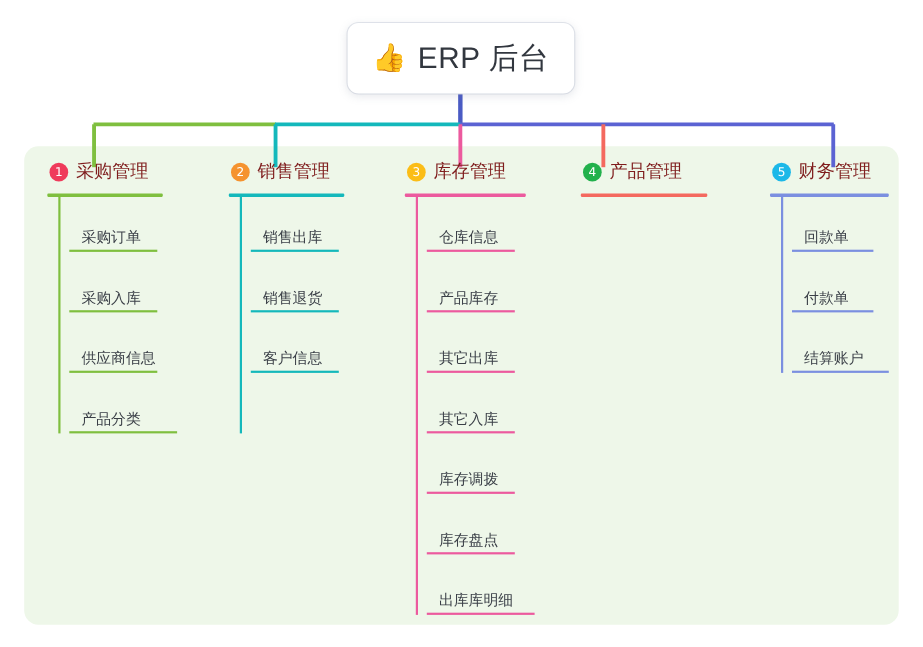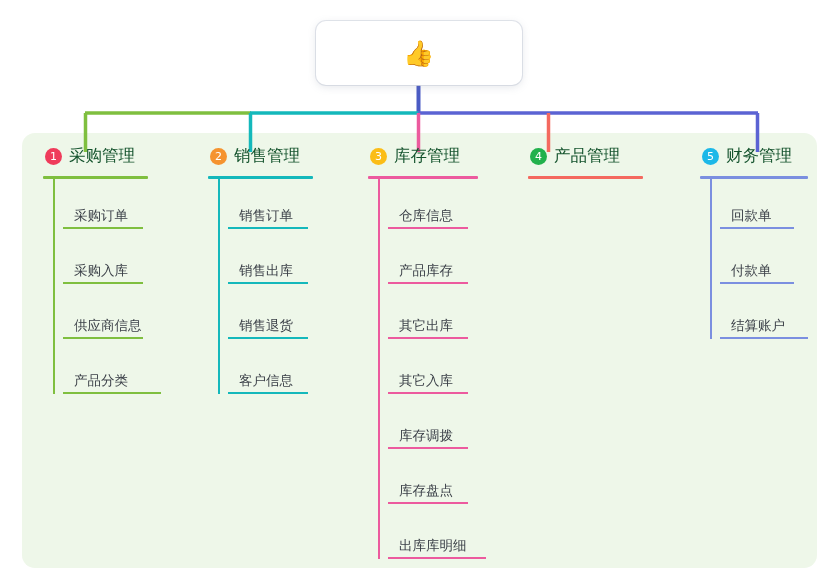--- a/index.html
+++ b/index.html
@@ -91,21 +91,21 @@
     border-radius: 50%;
     color: #ffffff;
     font-size: 11px;
     line-height: 17px;
     text-align: center;
     flex: 0 0 auto;
     font-family: "DejaVu Sans", sans-serif;
   }
   .col-title {
     font-size: 16.5px;
-    color: #14532d;
+    color: #7f1d1d;
     white-space: nowrap;
   }
   .head-rule {
     height: 3px;
     border-radius: 1px;
     margin-top: 7px;
   }
 
   
   .items {
@@ -154,20 +154,21 @@
       <line x1="418" y1="113" x2="758" y2="113" stroke="#5b63d3" stroke-width="3.5"></line>
       <line x1="85.5" y1="113" x2="85.5" y2="152" stroke="#7fbf3f" stroke-width="3.5"></line>
       <line x1="250.5" y1="113" x2="250.5" y2="152" stroke="#14b8bb" stroke-width="3.5"></line>
       <line x1="418.5" y1="113" x2="418.5" y2="152" stroke="#ec5a9e" stroke-width="3.5"></line>
       <line x1="548.5" y1="113" x2="548.5" y2="152" stroke="#f4695f" stroke-width="3.5"></line>
       <line x1="757.5" y1="113" x2="757.5" y2="152" stroke="#5b63d3" stroke-width="3.5"></line>
     </svg>
 
   <div class="root-card">
     <span class="root-emoji">👍</span>
+    <span class="root-title">ERP 后台</span>
   </div>
 
   <div id="columns-host">
       <div class="column" style="left: 43px; width: 148px;">
         <div class="col-head">
           <span class="badge" style="background: rgb(239, 59, 91);">1</span>
           <span class="col-title">采购管理</span>
         </div>
         <div class="head-rule" style="background: rgb(127, 191, 63); width: 105px;"></div>
         <div class="items">
@@ -192,24 +193,20 @@
       </div>
       <div class="column" style="left: 208px; width: 148px;">
         <div class="col-head">
           <span class="badge" style="background: rgb(245, 147, 47);">2</span>
           <span class="col-title">销售管理</span>
         </div>
         <div class="head-rule" style="background: rgb(20, 184, 187); width: 105px;"></div>
         <div class="items">
           <div class="spine" style="background: rgb(20, 184, 187); height: 215px;"></div>
           <div class="item">
-            <span class="item-label">销售订单</span>
-            <div class="item-rule" style="background: rgb(20, 184, 187); width: 80px;"></div>
-          </div>
-          <div class="item">
             <span class="item-label">销售出库</span>
             <div class="item-rule" style="background: rgb(20, 184, 187); width: 80px;"></div>
           </div>
           <div class="item">
             <span class="item-label">销售退货</span>
             <div class="item-rule" style="background: rgb(20, 184, 187); width: 80px;"></div>
           </div>
           <div class="item">
             <span class="item-label">客户信息</span>
             <div class="item-rule" style="background: rgb(20, 184, 187); width: 80px;"></div>

